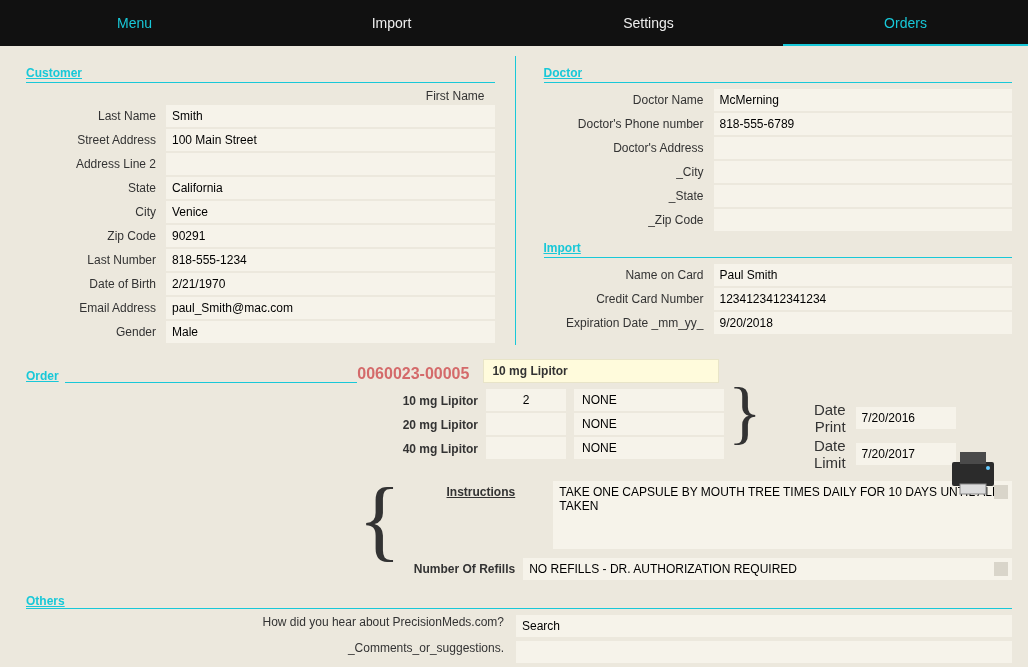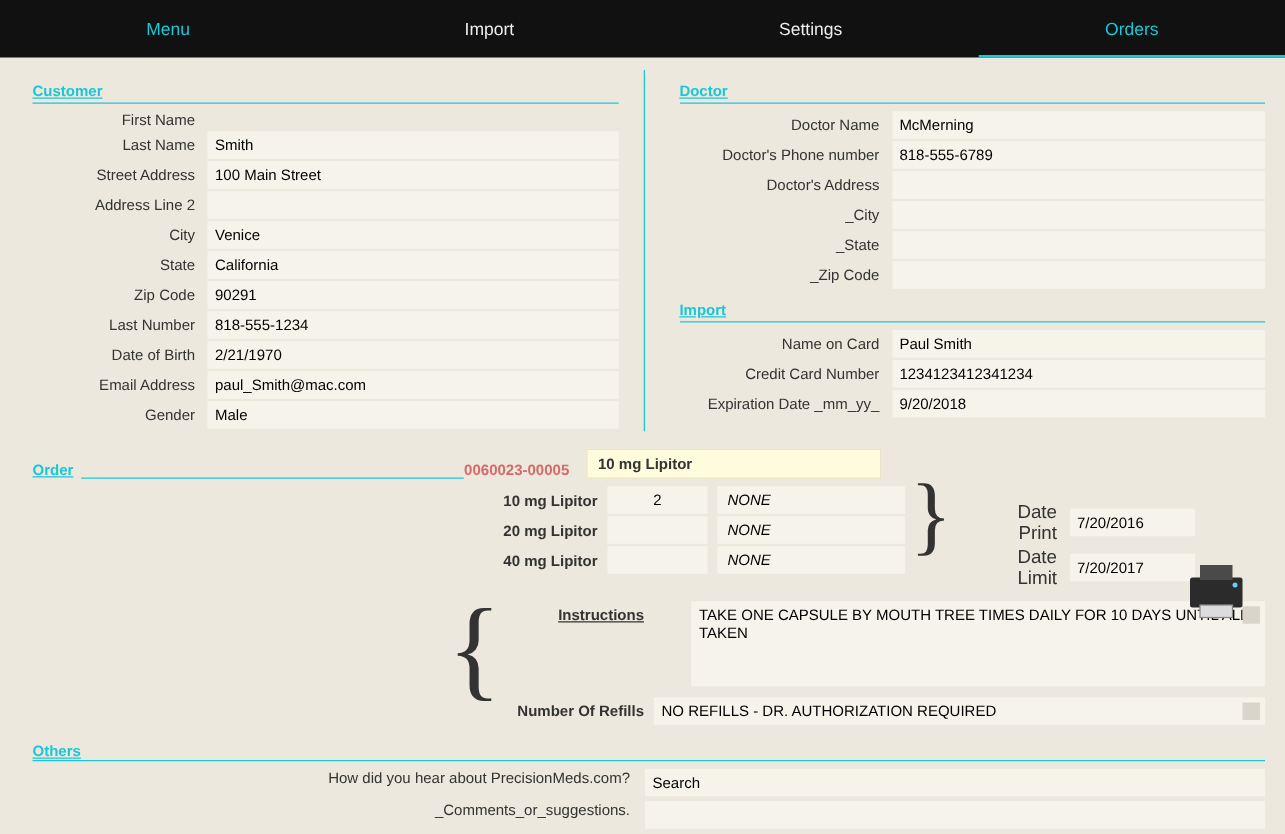--- a/index.html
+++ b/index.html
@@ -7,42 +7,42 @@
   .topnav { display: flex; background: #111; height: 46px; }
   .topnav .tab { flex: 1; text-align: center; line-height: 46px; color: #eee; font-size: 14px; position: relative; margin-left: 12px; }
   .topnav .tab.menu { color: #18c8d8; }
   .topnav .tab.active { color: #18c8d8; }
   .topnav .tab.active::after { content:''; position:absolute; left:0; right:0; bottom:0; height:2px; background:#18c8d8; }
   .content { position: relative; padding: 10px 16px 20px 16px; }
   .two-col { display: flex; gap: 20px; }
   .colL, .colR { flex: 1; }
   .section-head { color:#18c8d8; font-weight:bold; text-decoration: underline; border-bottom: 1px solid #18c8d8; padding: 2px 0; margin: 8px 0 6px 10px; font-size: 12px; }
   .divider-right { border-left: 1px solid #18c8d8; padding-left: 18px; }
-  .field-row { display:flex; align-items:center; margin: 2px 0; }
+  .field-row { display:flex; align-items:center; margin: 2px 0; justify-content: flex-end; }
   .field-row .lbl { text-align: right; width: 150px; padding-right: 10px; color:#333; font-size:12px; }
   .field-row .inp { flex: 1; }
   input[type=text], textarea, select {
     font-family: inherit; font-size: 12px;
     border: none; background: #f6f3ea; padding: 4px 6px; width: 100%;
   }
   input[type=text] { height: 22px; }
   textarea { resize: none; }
   .colR .field-row .lbl { width: 180px; }
   .order-head { display:flex; margin-top: 14px; align-items:flex-end; }
   .order-head .oh-label { color:#18c8d8; font-weight:bold; text-decoration:underline; margin-left:10px; }
-  .order-head .oh-num { color:#d46a6a; font-weight:bold; margin-left:auto; margin-right:14px; font-size:12px; }
+  .order-head .oh-num { color:#d46a6a; font-weight:bold; margin-left:auto; margin-right:14px; font-size:16px; }
   .order-head .oh-line { flex:1; border-bottom:1px solid #18c8d8; margin-left:6px; }
   .product-name { background:#fffbdc; border:1px solid #e8e4c8; padding:4px 8px; font-weight:bold; width:236px; display:inline-block; }
   .order-grid { display:flex; margin-top:6px; }
   .order-grid .labels { width: 470px; text-align:right; font-weight:bold; font-size:12px; }
   .order-grid .labels div { height:24px; line-height:24px; padding-right:8px; }
   .order-grid .col-a { width:80px; }
   .order-grid .col-b { width:150px; margin-left:8px; }
   .order-grid .col-a input, .order-grid .col-b input { height:22px; margin-bottom:2px; text-align:center; }
-  .order-grid .col-b input { text-align:left; padding-left:8px;font-style:italic; }
+  .order-grid .col-b input { text-align:left; padding-left:8px; }
   .brace { font-size:70px; font-family: "Times New Roman", serif; line-height:60px; padding: 0 4px; position:relative; top:-6px; }
   .dates { margin-left: 20px; margin-top: 10px; }
   .dates .field-row .lbl { width:70px; font-size:15px; }
   .dates .field-row .inp input { width:100px; }
   .instr-row { display:flex; margin-top:8px; }
   .instr-row .brace-l { font-size:90px; font-family:"Times New Roman", serif; line-height:70px; padding:0 6px; align-self:flex-start; margin-top:4px; }
   .instr-lbl { font-weight:bold; text-decoration:underline; width:116px; text-align:right; padding-right:8px; padding-top:4px; font-size:12px;}
   .instr-body { flex:1; }
   .instr-body textarea { height:68px; background:#f6f3ea; }
   .refill-row { display:flex; align-items:center; margin-top:6px; }
@@ -82,26 +82,26 @@
         </div>
       <div class="field-row">
           <div class="lbl">Street Address</div>
           <div class="inp"><input type="text" value="100 Main Street" style=""></div>
         </div>
       <div class="field-row">
           <div class="lbl">Address Line 2</div>
           <div class="inp"><input type="text" value="" style=""></div>
         </div>
       <div class="field-row">
+          <div class="lbl">State</div>
+          <div class="inp"><input type="text" value="California" style=""></div>
+        </div>
+      <div class="field-row">
           <div class="lbl">City</div>
           <div class="inp"><input type="text" value="Venice" style=""></div>
-        </div>
-      <div class="field-row">
-          <div class="lbl">State</div>
-          <div class="inp"><input type="text" value="California" style=""></div>
         </div>
       <div class="field-row">
           <div class="lbl">Zip Code</div>
           <div class="inp"><input type="text" value="90291" style=""></div>
         </div>
       <div class="field-row">
           <div class="lbl">Last Number</div>
           <div class="inp"><input type="text" value="818-555-1234" style=""></div>
         </div>
       <div class="field-row">

